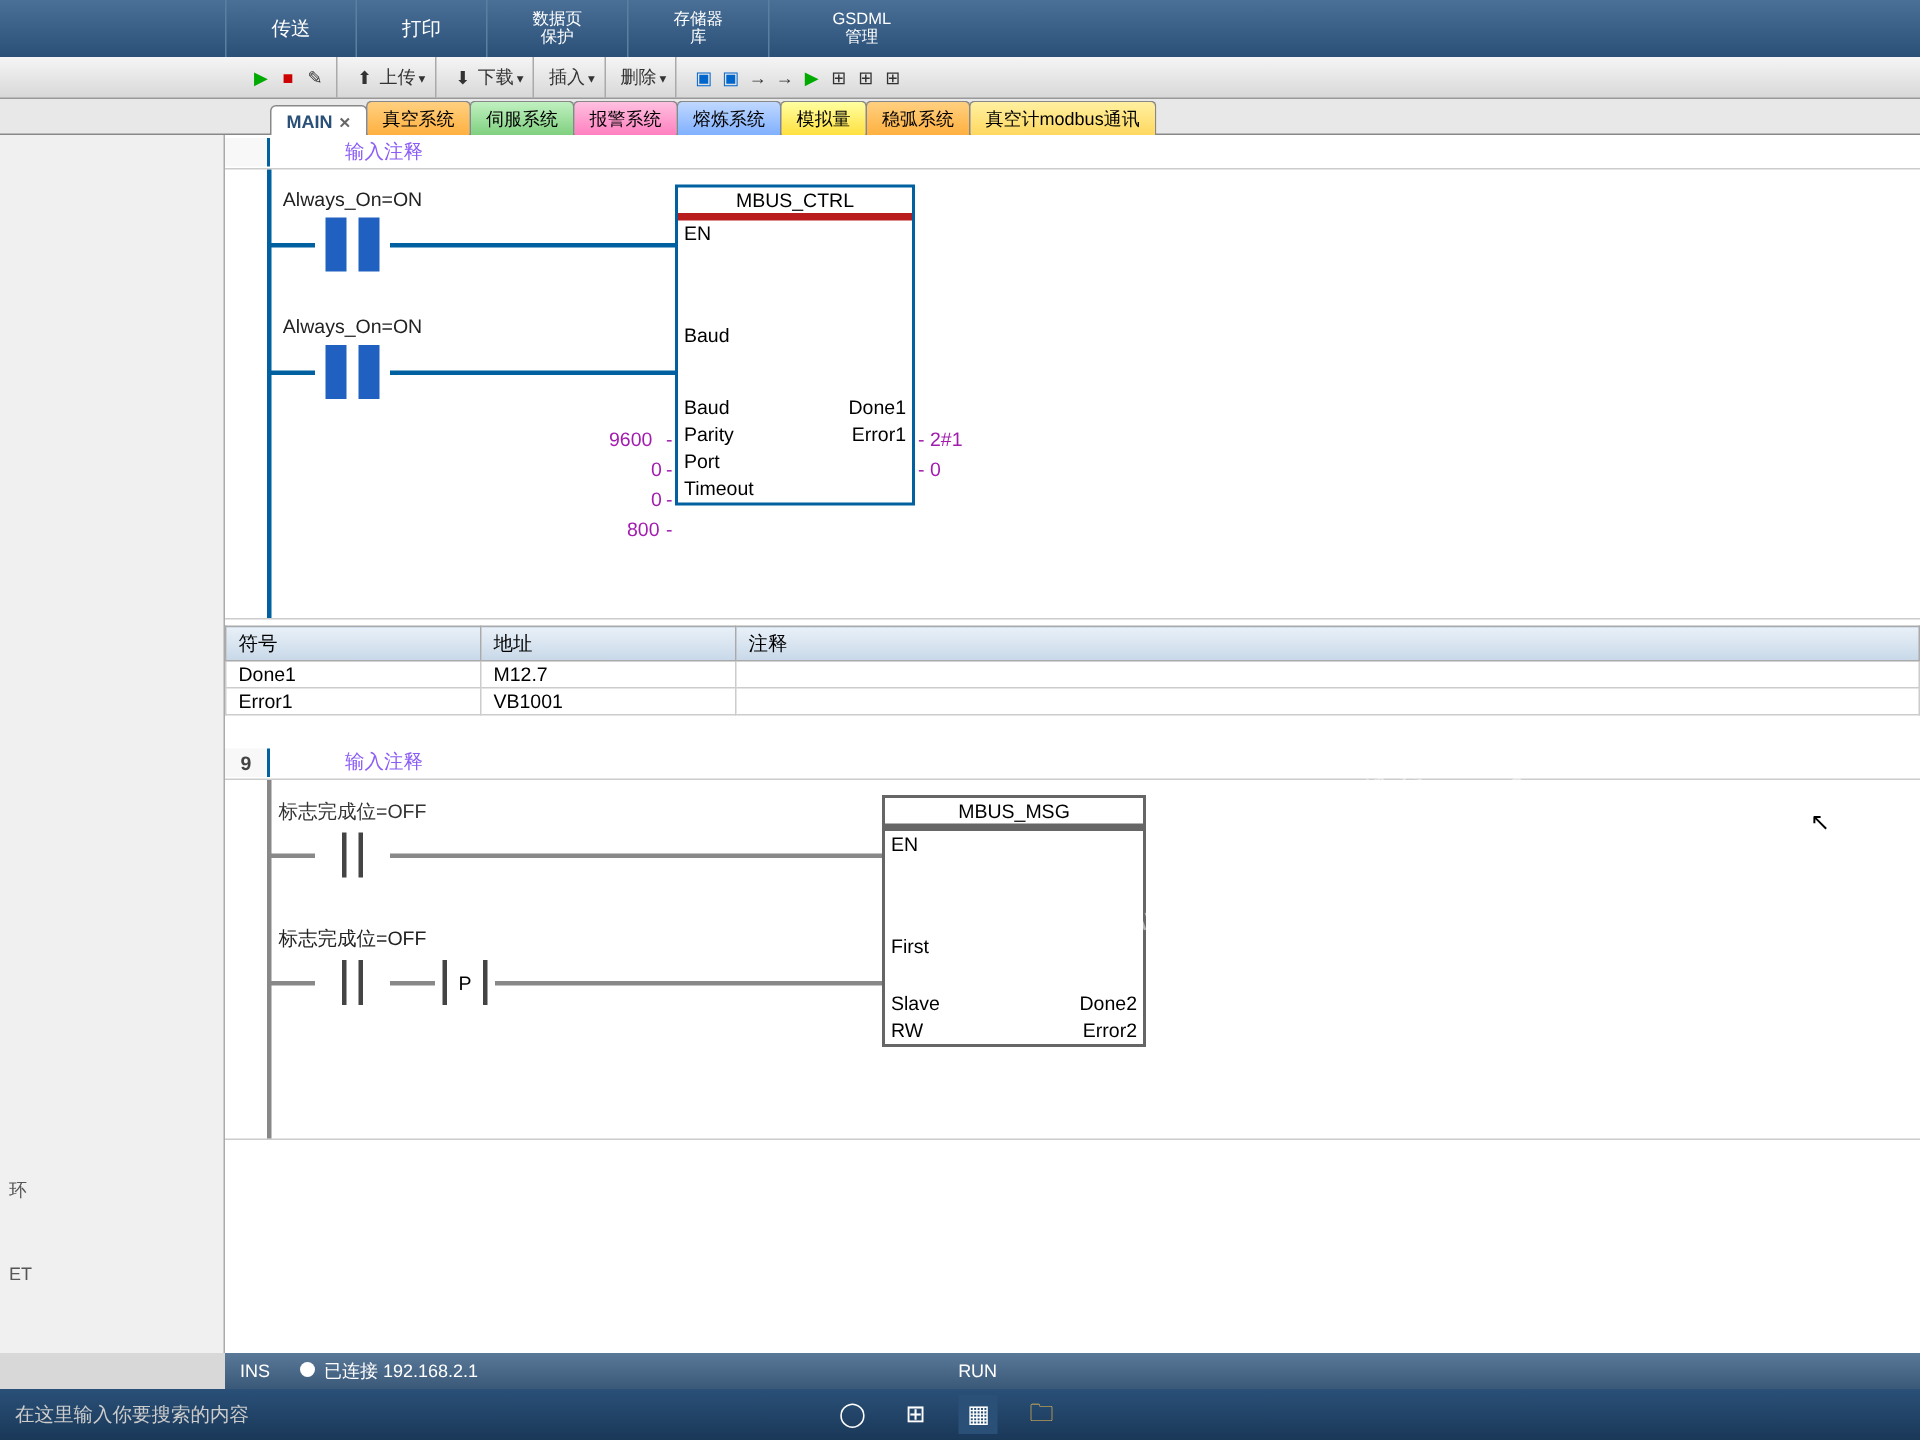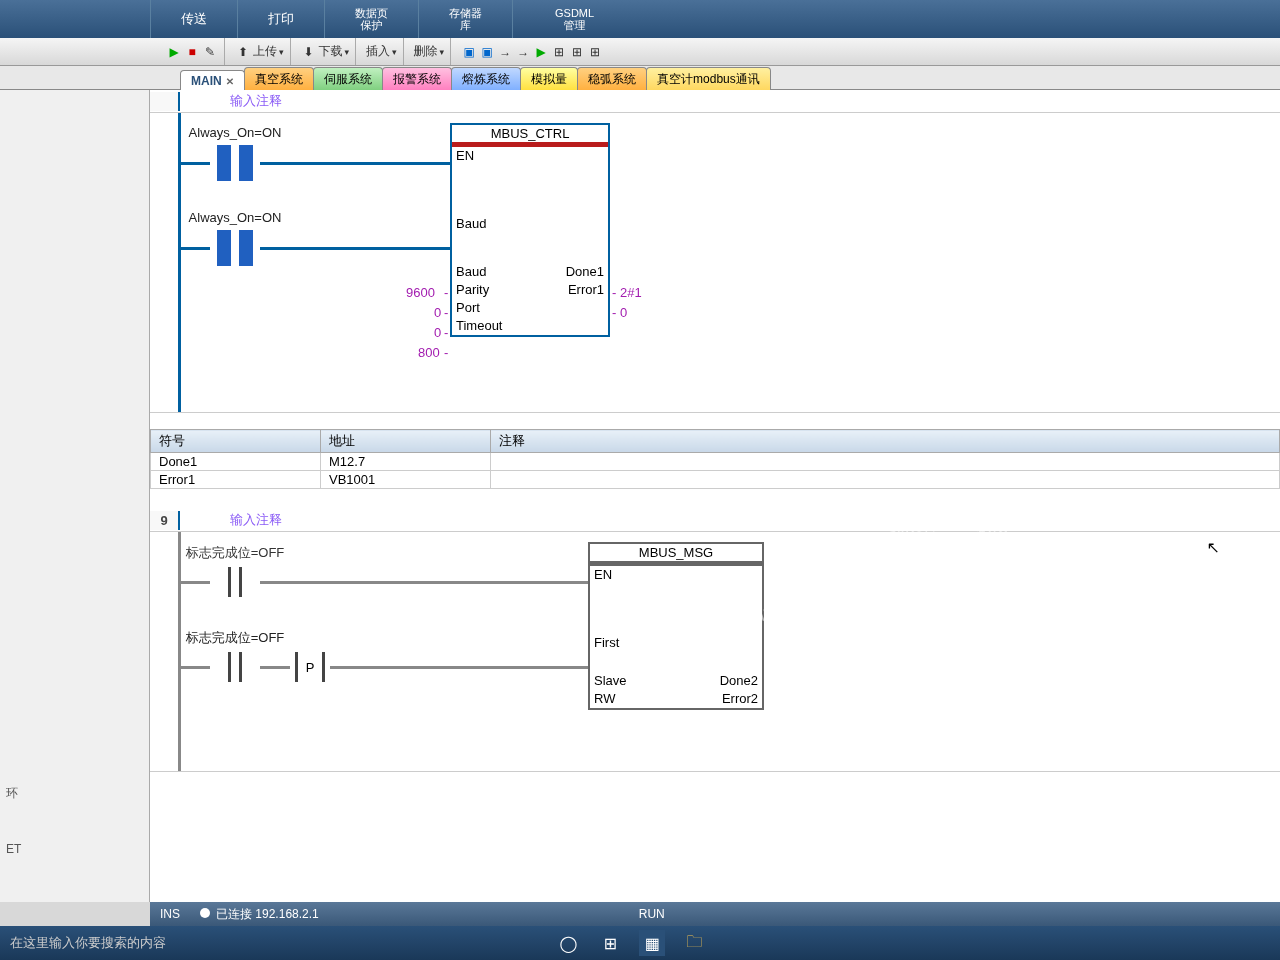--- a/index.html
+++ b/index.html
@@ -55,21 +55,21 @@
 .contact .tag { position: absolute; top: -18px; left: 50%; transform: translateX(-50%); font-size: 13px; white-space: nowrap; color: #222; }
 
 .fbox { position: absolute; border: 2px solid #0060a0; background: #fff; font-size: 13px; }
 .fbox .title { text-align: center; border-bottom: 5px solid #b91c1c; padding: 1px 6px; }
 .fbox .pin-row { display: flex; justify-content: space-between; padding: 1px 4px; min-height: 18px; }
 .fbox .pl, .fbox .pr { min-width: 50px; }
 .fbox .pr { text-align: right; }
 .plabel { position: absolute; font-size: 13px; color: #a21caf; white-space: nowrap; }
 
 
-.sym-table { margin-top: 16px; }
+.sym-table { margin-top: 4px; }
 .sym-table table { width: 100%; border-collapse: collapse; font-size: 13px; }
 .sym-table th { background: linear-gradient(#e8f0f8, #c8d8e8); text-align: left; padding: 2px 8px; border: 1px solid #aaa; font-weight: normal; }
 .sym-table td { padding: 1px 8px; border: 1px solid #ccc; background: #fff; }
 .sym-table td.green { color: #0a8040; }
 
 
 .status-bar { position: absolute; bottom: 34px; left: 150px; right: 0; height: 24px; background: linear-gradient(#5a7898, #3a5878); color: #fff; display: flex; align-items: center; font-size: 12px; padding: 0 10px; gap: 20px; }
 .status-bar .dot { width: 10px; height: 10px; border-radius: 50%; background: #fff; display: inline-block; margin-right: 6px; }
 
 

